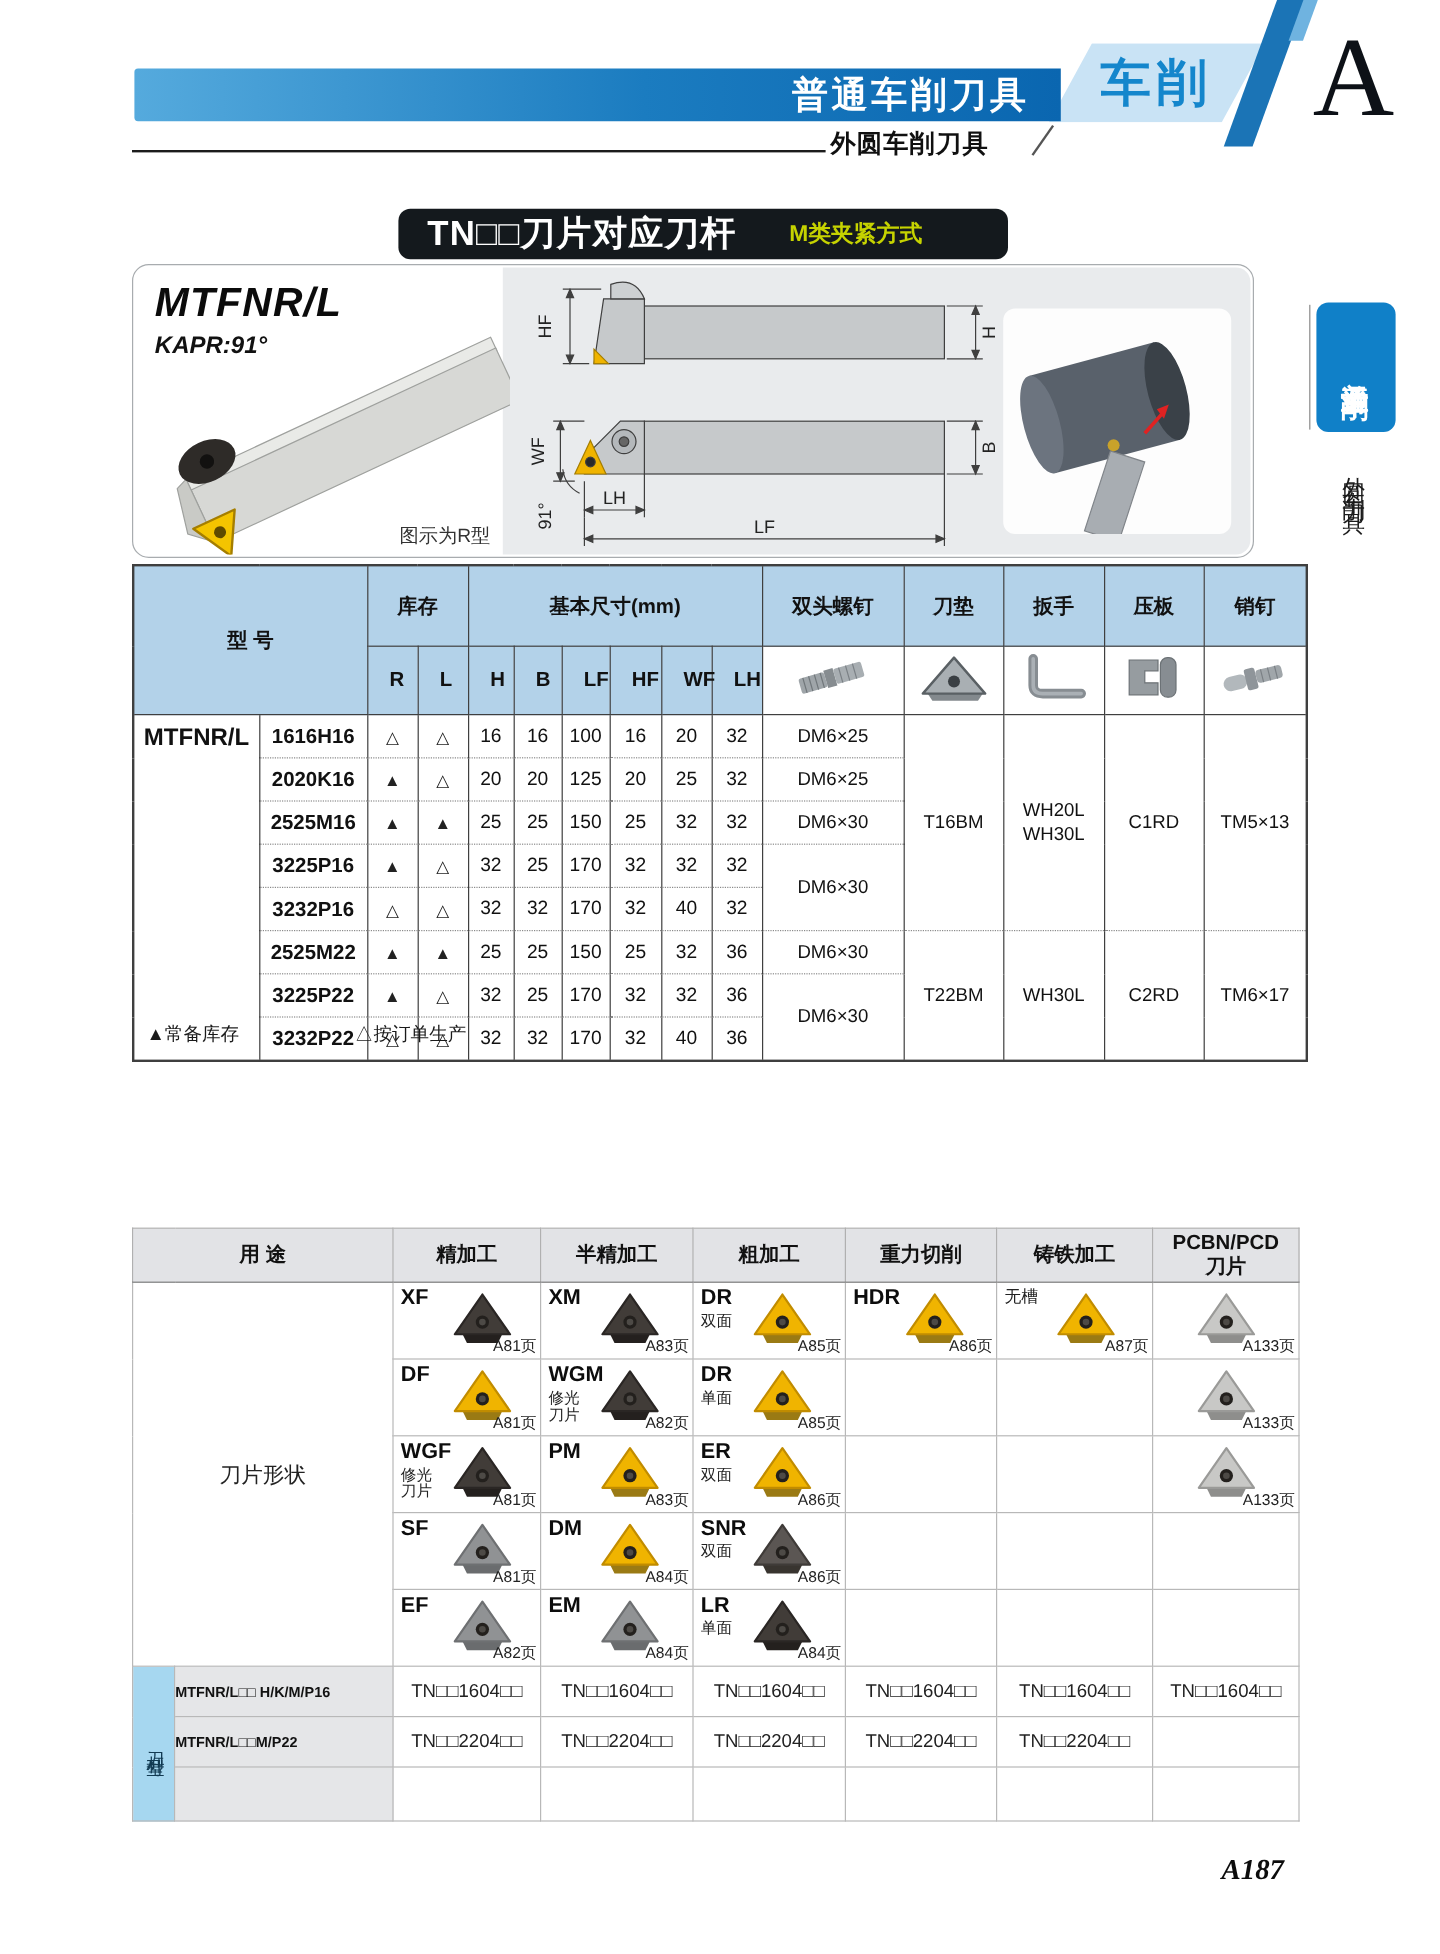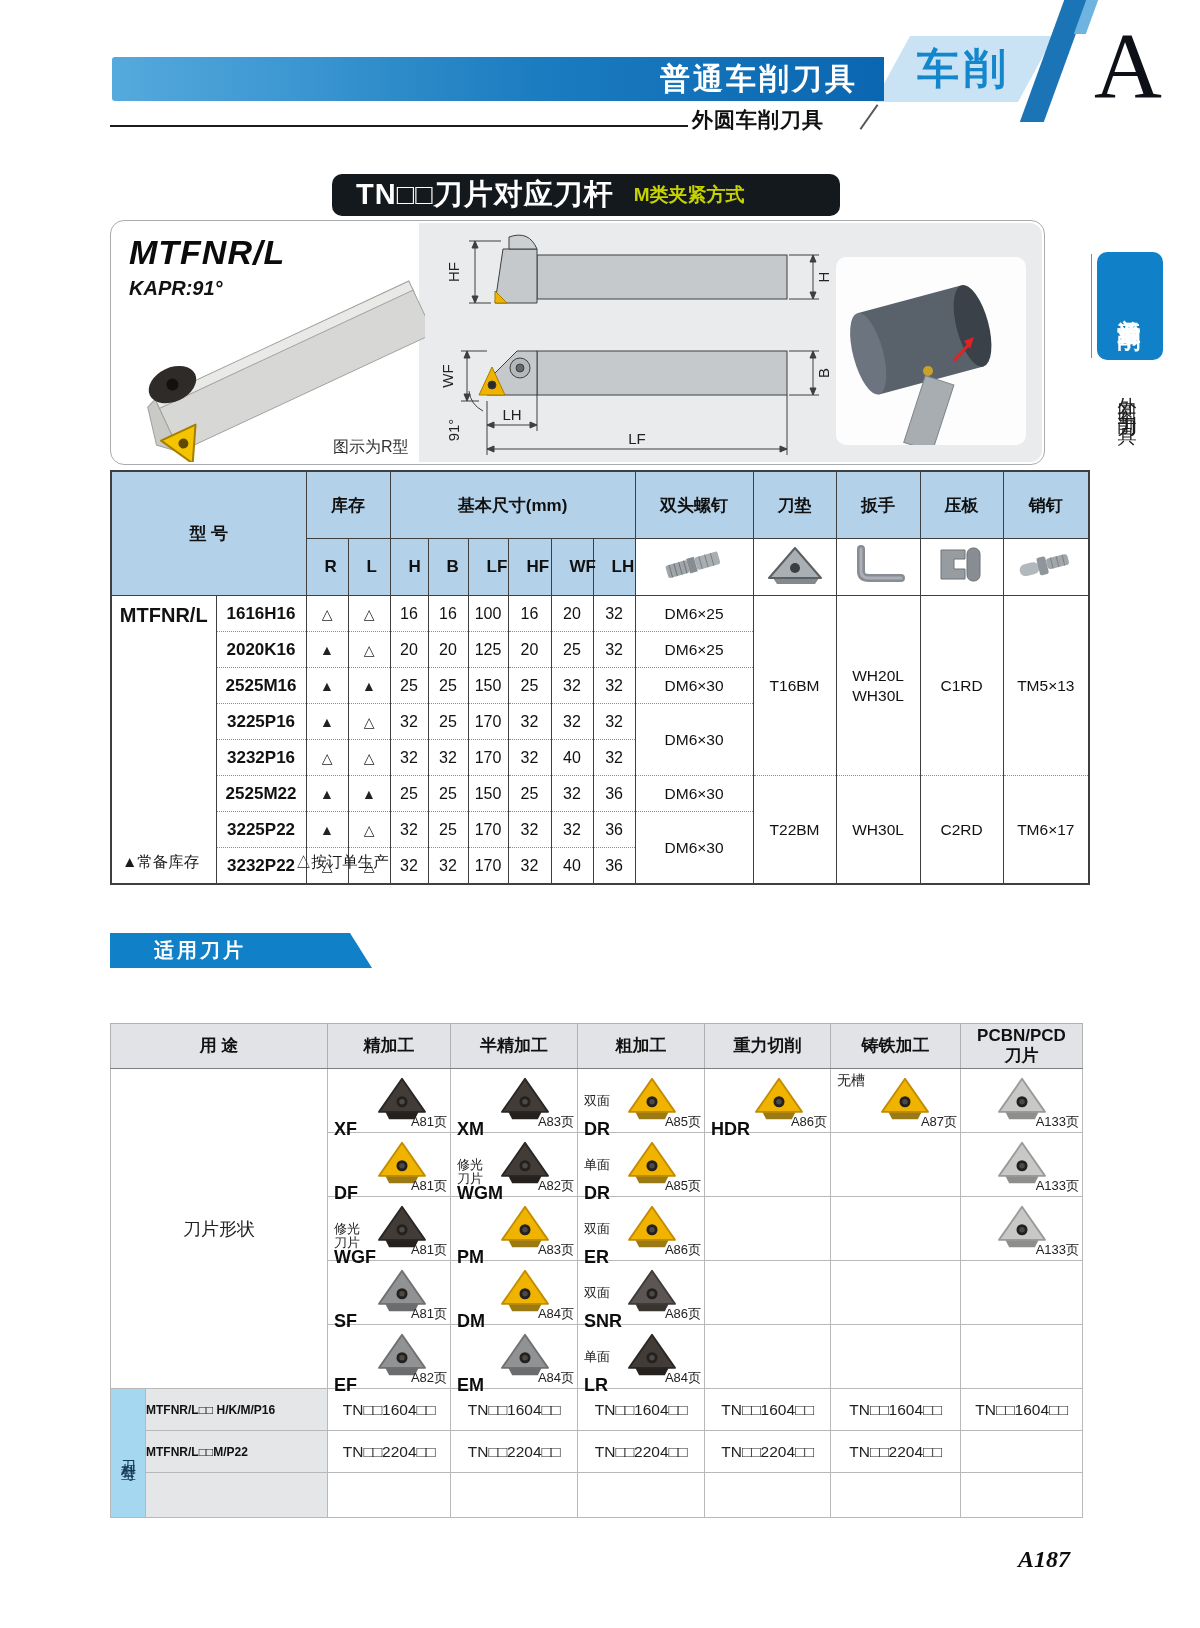--- a/index.html
+++ b/index.html
@@ -21,21 +21,21 @@
   .hd-slash-sm{left:1080px;top:0;width:12px;height:34px;background:#6fb3e0;transform:skewX(-20deg);}
   .hd-letter{left:1094px;top:18px;font-family:"Liberation Serif",serif;font-size:94px;color:#0d1117;line-height:1;}
   .hd-line{left:110px;top:125px;width:578px;height:2px;background:#1c1c1c;}
   .hd-subcat{left:692px;top:106px;font-size:21px;font-weight:bold;color:#101010;letter-spacing:1px;}
   .hd-tick{left:868px;top:102px;width:2px;height:30px;background:#555;transform:rotate(35deg);}
 
   
   .title-bar{left:332px;top:174px;width:508px;height:42px;background:#14191d;border-radius:10px;
     display:flex;align-items:center;padding:4px 24px;box-sizing:border-box;}
   .tb-title{font-size:29px;font-weight:bold;color:#fff;letter-spacing:1px;white-space:nowrap;}
-  .tb-badge{font-size:19px;font-weight:bold;color:#c6d300;margin-left:20px;white-space:nowrap;}
+  .tb-badge{font-size:19px;font-weight:bold;color:#c6d300;margin-left:44px;white-space:nowrap;}
 
   
   .pp{left:110px;top:220px;width:935px;height:245px;border:1px solid #a8acaf;border-radius:14px;
     background:#fff;box-sizing:border-box;}
   .pp-gray{position:absolute;left:308px;top:2px;right:2px;bottom:2px;background:#e9ebed;border-radius:0 12px 12px 0;}
   .pp-model{position:absolute;left:18px;top:12px;font-size:34px;font-weight:bold;font-style:italic;color:#0b0b0b;letter-spacing:1px;}
   .pp-kapr{position:absolute;left:18px;top:56px;font-size:20px;font-weight:bold;font-style:italic;color:#111;}
   .pp-tool{position:absolute;left:4px;top:56px;}
   .pp-draw{position:absolute;left:306px;top:4px;}
   .pp-photo{position:absolute;left:725px;top:36px;width:190px;height:188px;background:#fdfdfd;border-radius:10px;}
@@ -62,21 +62,21 @@
     clip-path:polygon(0 0,calc(100% - 22px) 0,100% 100%,0 100%);
     color:#fff;font-size:20px;font-weight:bold;display:flex;align-items:center;
     padding-left:44px;box-sizing:border-box;letter-spacing:3px;}
   .ins{left:110px;top:1023px;}
   .ins-table{border-collapse:collapse;table-layout:fixed;width:972px;border:1px solid #999;}
   .ins-table th{background:#e2e3e6;border:1px solid #b0b0b0;border-bottom:1px solid #7e7e7e;height:42px;
     font-size:17px;font-weight:bold;white-space:pre-line;line-height:20px;color:#111;padding:1px;}
   .ins-table td{border:1px solid #b8b8b8;padding:0;}
   .ins-cell{height:63px;position:relative;vertical-align:top;}
   .shape-cell{font-size:18px;color:#222;text-align:center;background:#fff;}
-  .code{position:absolute;left:6px;top:2px;font-size:18px;font-weight:bold;color:#0d0d0d;margin-top:48px;}
+  .code{position:absolute;left:6px;top:2px;font-size:18px;font-weight:bold;color:#0d0d0d;}
   .note{position:absolute;left:6px;top:25px;font-size:13px;line-height:14px;color:#222;white-space:pre-line;width:40px;text-align:left;}
   .note.solo{top:4px;font-size:14px;}
   .ins-icon{position:absolute;left:48px;top:7px;}
   .center .ins-icon{left:50%;margin-left:-26px;}
   .pref{position:absolute;right:3px;bottom:1px;font-size:13px;color:#222;}
   .vlabel{background:#a6d7f0;writing-mode:vertical-rl;text-orientation:upright;font-size:15px;color:#123a52;
     text-align:center;letter-spacing:2px;border:1px solid #b8b8b8;}
   .holder-model{background:#e5e6e8;font-weight:bold;font-size:12px;text-align:left;padding-left:10px;
     border-top:1px dotted #999;border-left:1px solid #b8b8b8;border-right:none;height:41px;color:#111;}
   .holder-ins{font-size:15.5px;text-align:center;border:none;border-top:1px dotted #999;color:#222;}
@@ -401,21 +401,20 @@
           </tr>
         </tbody>
     </table>
   </div>
 
   <div class="abs legend">
     <span>▲常备库存</span>
     <span>△按订单生产</span>
   </div>
 
-  <div class="abs ins-tab">适用刀片</div>
   <div class="abs ins">
     <table class="ins-table">
       <colgroup>
         <col style="width:35px">
           <col style="width:182px">
           <col style="width:123px">
           <col style="width:127px">
         <col style="width:127px">
           <col style="width:126px">
           <col style="width:130px">

